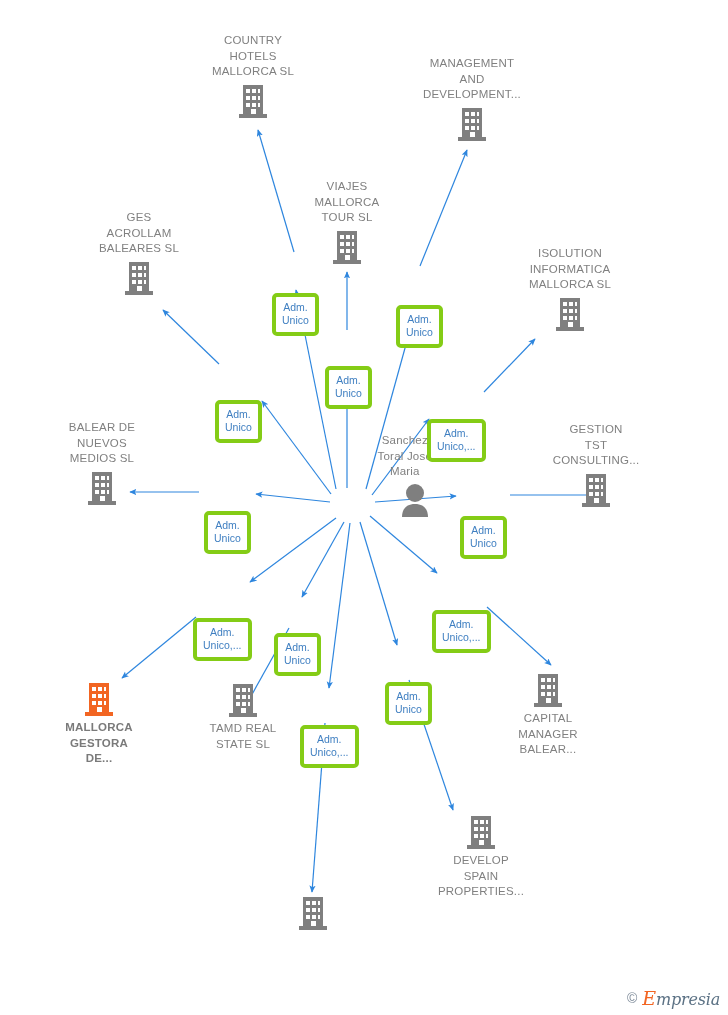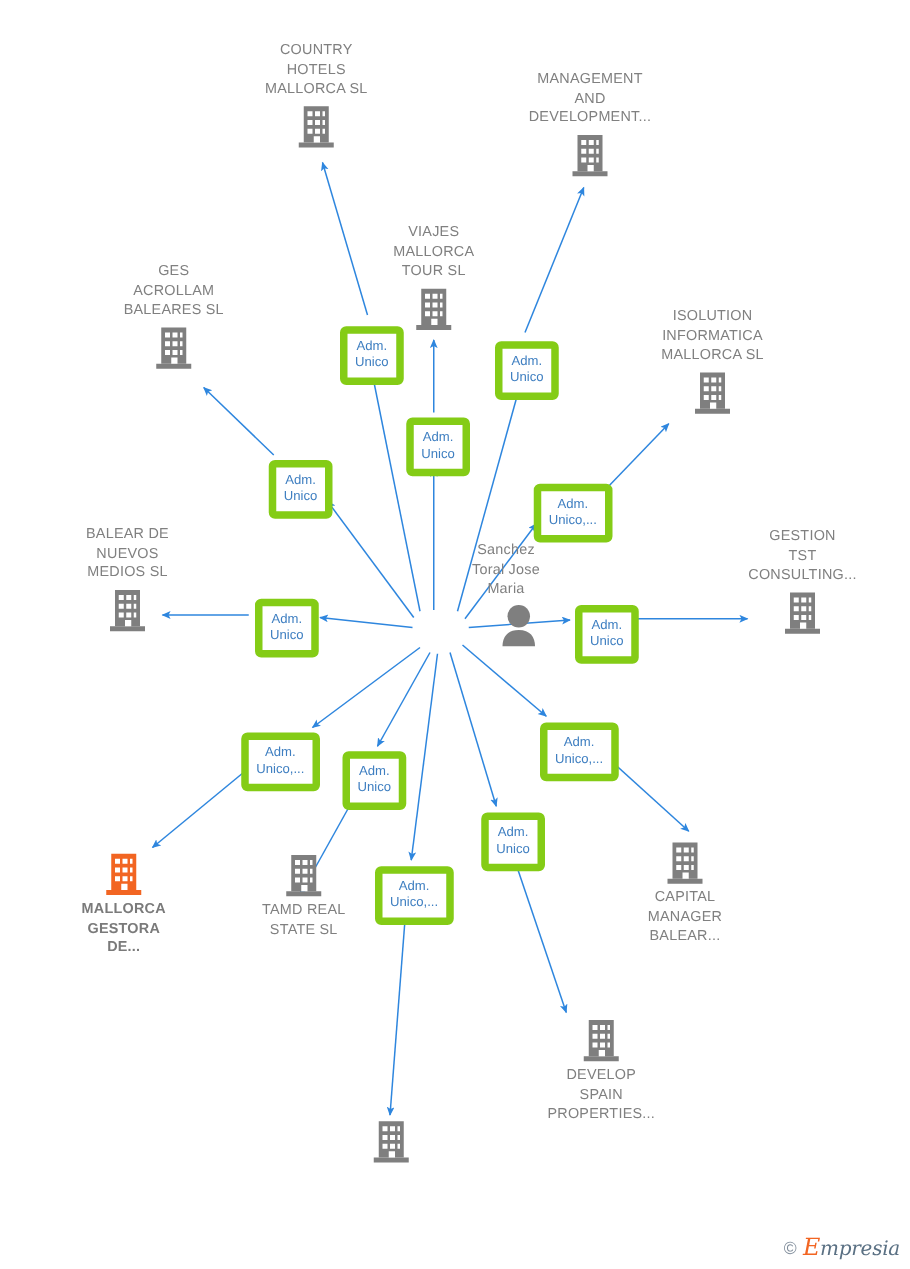--- a/index.html
+++ b/index.html
@@ -52,29 +52,30 @@
   .node-icon svg { display: block; }
   .node.label-below .node-icon { order: 1; }
   .node.label-below .node-label { order: 2; margin-top: 3px; }
   .node.label-above .node-label { order: 1; margin-bottom: 3px; }
   .node.label-above .node-icon { order: 2; }
 
   .edge-label {
     position: absolute;
     box-sizing: border-box;
     background: #ffffff;
-    border: 6px solid #84cc16;
+    border: 4px solid #84cc16;
     border-radius: 5px;
     color: #3f7fc1;
     font-size: 10.5px;
     line-height: 13px;
     padding: 4px 6px 5px 6px;
     text-align: center;
     white-space: pre-line;
     min-width: 46px;
+    margin-top: 32px;
   }
 
   #watermark {
     position: absolute;
     right: 8px;
     bottom: 6px;
     display: flex;
     align-items: center;
     gap: 5px;
     font-size: 15px;
@@ -272,21 +273,21 @@
             <rect x="20" y="13" width="2" height="4"></rect>
           <rect x="8" y="20" width="4" height="4"></rect>
             <rect x="14" y="20" width="4" height="4"></rect>
             <rect x="20" y="20" width="2" height="4"></rect>
           <rect x="13" y="26" width="5" height="5"></rect>
         </g>
       </svg>
     </div>
   </div>
 
-  <div class="node label-above" style="left:642px; top:422px;">
+  <div class="node label-above" style="left:596px; top:422px;">
     <div class="node-label">GESTION
 TST
 CONSULTING...</div>
     <div class="node-icon">
       <svg width="30" height="36" viewBox="0 0 30 36">
         <rect x="5" y="2" width="20" height="29" fill="#7f7f7f"></rect>
         <rect x="1" y="31" width="28" height="4" fill="#7f7f7f"></rect>
         <g fill="#ffffff">
           <rect x="8" y="6" width="4" height="4"></rect>
             <rect x="14" y="6" width="4" height="4"></rect>

